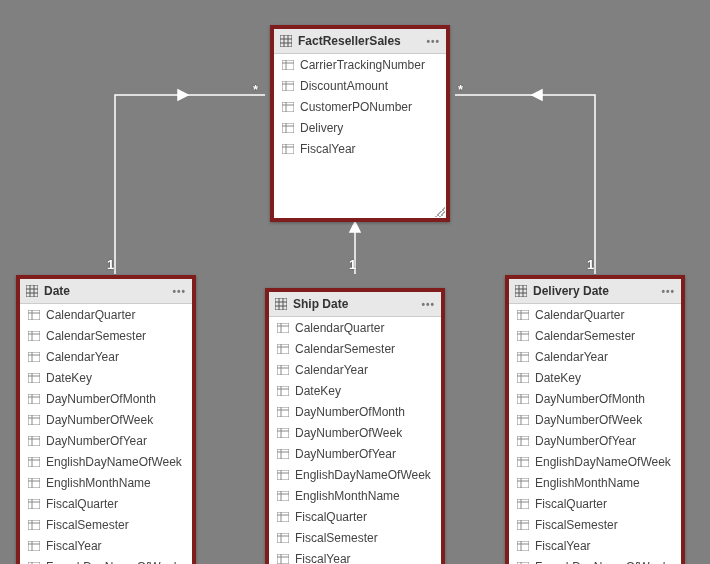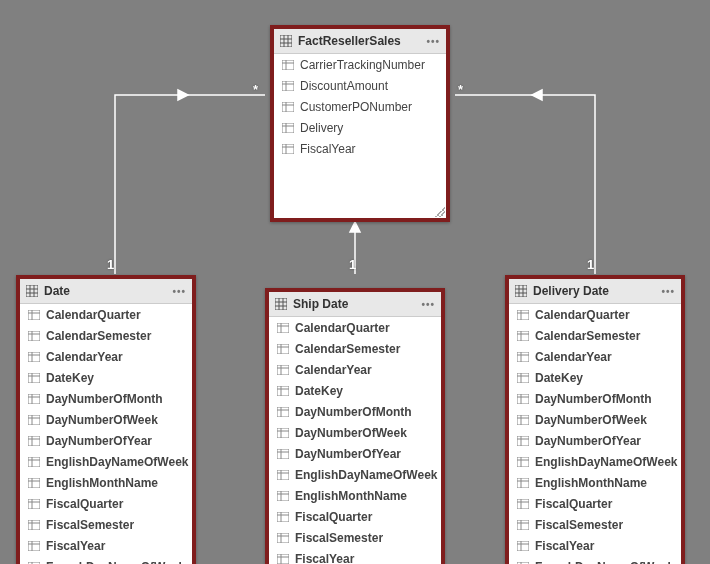--- a/index.html
+++ b/index.html
@@ -50,21 +50,21 @@
     font-size: 10px;
     letter-spacing: 1px;
     cursor: pointer;
   }
   .table-body {
     background: #fff;
     overflow: hidden;
     position: relative;
   }
   .table.fact .table-body { height: 164px; }
-  .table.dim .table-body { height: 260px; font-weight: bold; }
+  .table.dim .table-body { height: 260px; }
   .field {
     display: flex;
     align-items: center;
     padding: 2px 8px;
     white-space: nowrap;
     overflow: hidden;
     text-overflow: ellipsis;
     color: #444;
     height: 21px;
   }

